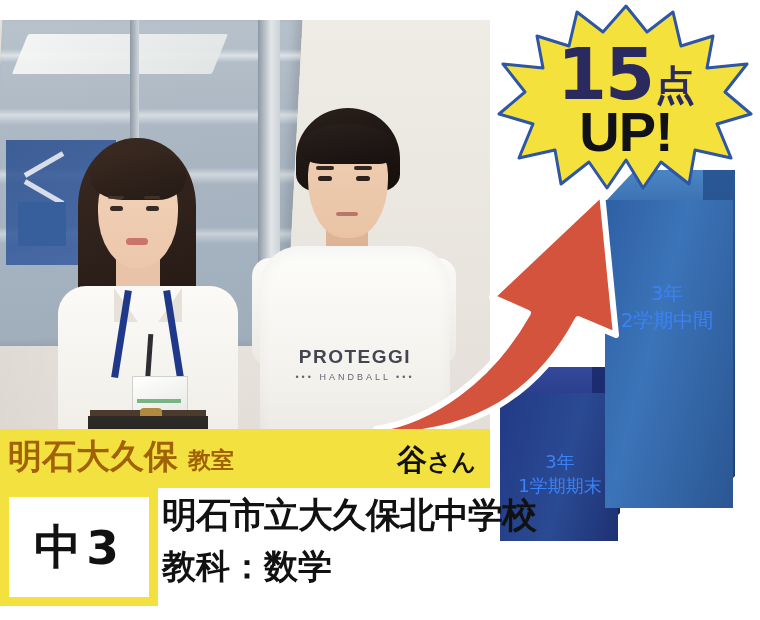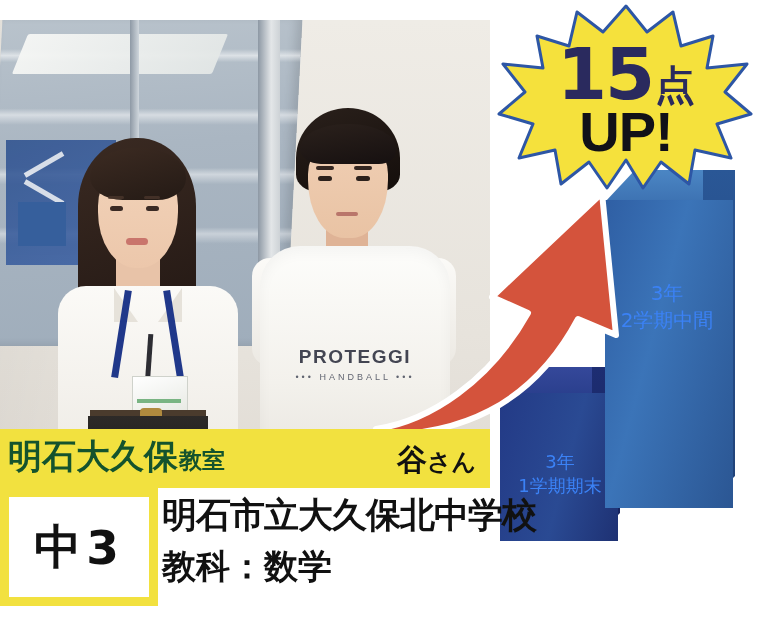--- a/index.html
+++ b/index.html
@@ -350,26 +350,26 @@
   .caption {
     position: absolute; left: 0; top: 429px; width: 490px; height: 177px;
   }
   .caption-band {
     position: absolute; left: 0; top: 0; width: 490px; height: 59px;
     background: #f2e13f;
   }
   .band-left {
     position: absolute; left: 8px; top: 5px;
     display: flex; align-items: baseline;
-    color: #14532d;
+    color: #a16207;
     font-family: "DejaVu Sans", "Liberation Sans", sans-serif;
     font-weight: bold;
   }
   .band-school { font-size: 34px; letter-spacing: 0px; }
-  .band-room { font-size: 23px; margin-left: 1px; }
+  .band-room { font-size: 23px; margin-left: 10px; }
   .band-right {
     position: absolute; right: 14px; top: 11px;
     display: flex; align-items: baseline;
     color: #111111;
     font-family: "DejaVu Sans", "Liberation Sans", sans-serif;
     font-weight: bold;
   }
   .band-name { font-size: 30px; }
   .band-honorific { font-size: 24px; }
 

